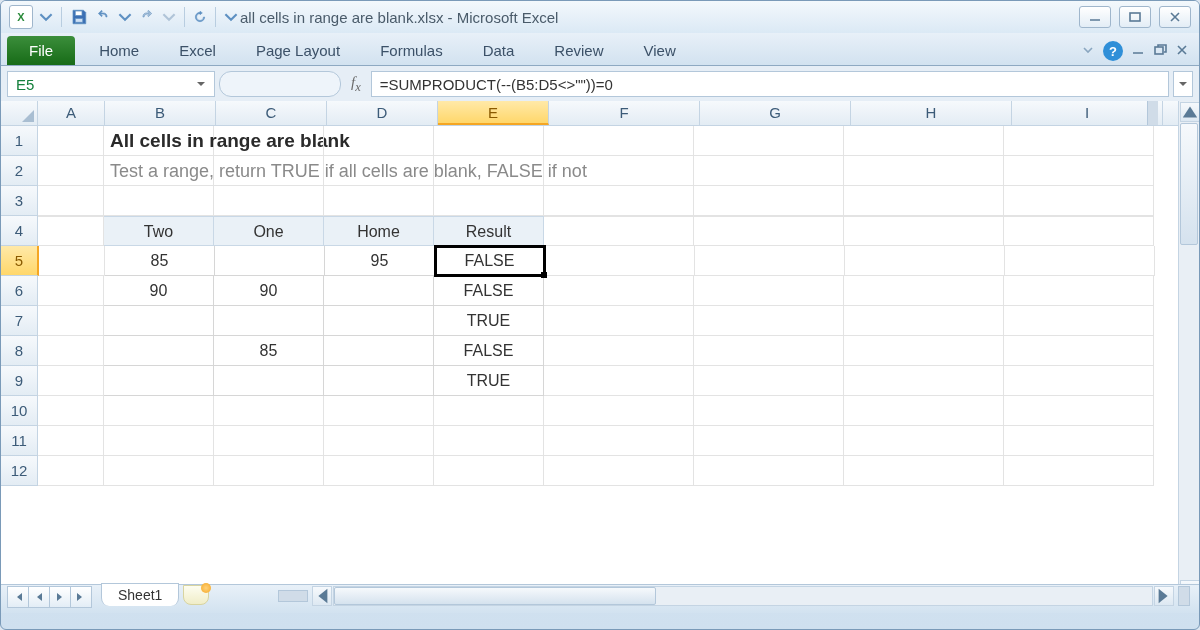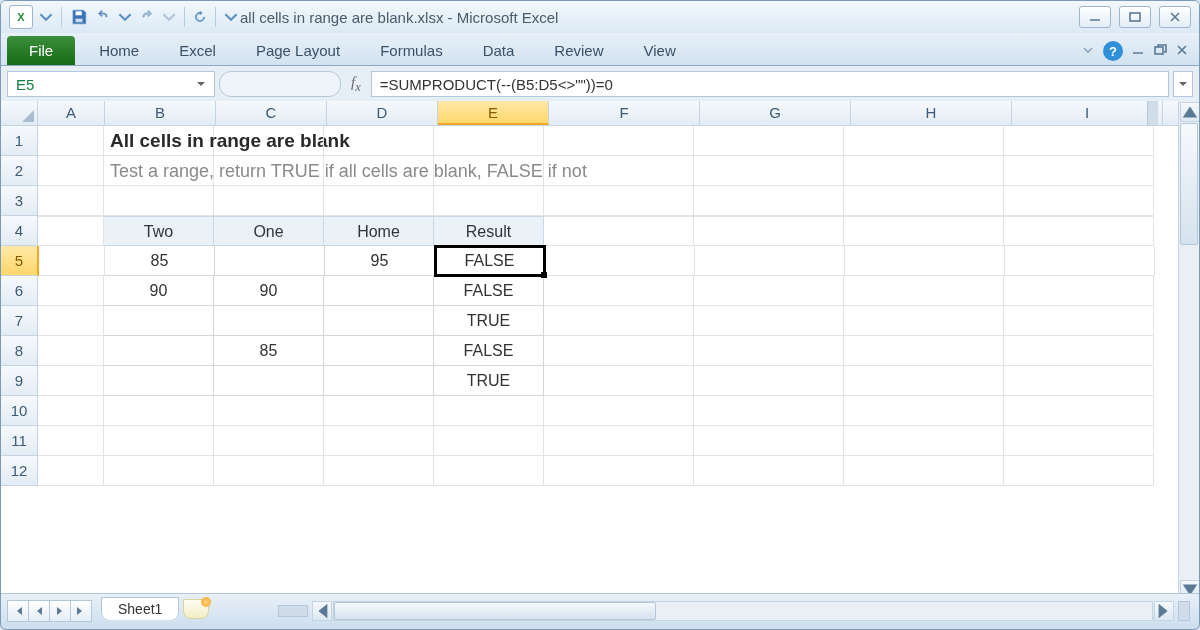--- a/index.html
+++ b/index.html
@@ -45,21 +45,21 @@
 .tbl .c{border-right:1px solid #d6d6d6;border-bottom:1px solid #d6d6d6;text-align:center}
 .tbl .c:first-of-type{border-left:1px solid #d6d6d6}
 .titlecell{font-weight:bold;font-size:19px;color:#2a2a2a;overflow:visible}
 .subcell{font-size:18px;color:#8a8a8a;overflow:visible}
 .selcell{outline:3px solid #000;outline-offset:-2px;z-index:5}
 .selhandle{position:absolute;right:-3px;bottom:-3px;width:6px;height:6px;background:#000}
 .vscroll{width:20px;background:#e9eff5;border-left:1px solid #c4d4e3;display:flex;flex-direction:column}
 .vscroll .arr,.hscroll .arr{height:18px;width:18px;display:flex;align-items:center;justify-content:center;background:linear-gradient(#f6f9fc,#dde8f2);border:1px solid #c4d4e3;margin:1px}
 .vscroll .track{flex:1;background:#e9eff5;position:relative}
 .vscroll .thumb{position:absolute;left:1px;right:1px;top:0;height:120px;background:linear-gradient(#f6f9fc,#d5e2ee);border:1px solid #b3c7da;border-radius:2px}
-.statusbar{position:absolute;left:0;right:0;bottom:7px;height:28px;background:linear-gradient(#e8f0f8,#d2e2f0);border-top:1px solid #b3c7da;display:flex;align-items:flex-end}
+.statusbar{position:absolute;left:0;right:0;bottom:16px;height:28px;background:linear-gradient(#e8f0f8,#d2e2f0);border-top:1px solid #b3c7da;display:flex;align-items:flex-start}
 .sheetnav{display:flex;align-items:center;padding-left:6px;gap:0}
 .sheetnav .nbtn{width:20px;height:20px;border:1px solid #b3c7da;background:linear-gradient(#fff,#e3edf6);display:flex;align-items:center;justify-content:center;margin-right:-1px}
 .sheetnav svg{width:10px;height:10px;fill:#5a7a96}
 .sheettab{margin-left:10px;background:#fff;border:1px solid #b3c7da;border-bottom:none;padding:3px 16px;border-top-left-radius:0;border-bottom-left-radius:8px;border-bottom-right-radius:8px;transform:translateY(-2px);font-size:14px}
 .newsheet{margin-left:4px;width:24px;height:18px;background:linear-gradient(#fdfdf0,#f0edc8);border:1px solid #d8d4a0;border-radius:0 0 8px 8px;transform:translateY(-2px);position:relative}
 .newsheet::after{content:"";position:absolute;right:-3px;top:-3px;width:10px;height:10px;border-radius:50%;background:radial-gradient(#ffd27a,#f5a623)}
 .hscroll{flex:1;display:flex;align-items:center;margin:0 6px}
 .hscroll .track{flex:1;height:18px;background:#e9eff5;border:1px solid #c4d4e3;position:relative}
 .hscroll .thumb{position:absolute;top:0;bottom:0;left:0;width:320px;background:linear-gradient(#f6f9fc,#d5e2ee);border:1px solid #b3c7da;border-radius:2px}
 .splitbar{width:28px;height:10px;background:#d0dce8;border:1px solid #b3c7da;margin:0 3px}

